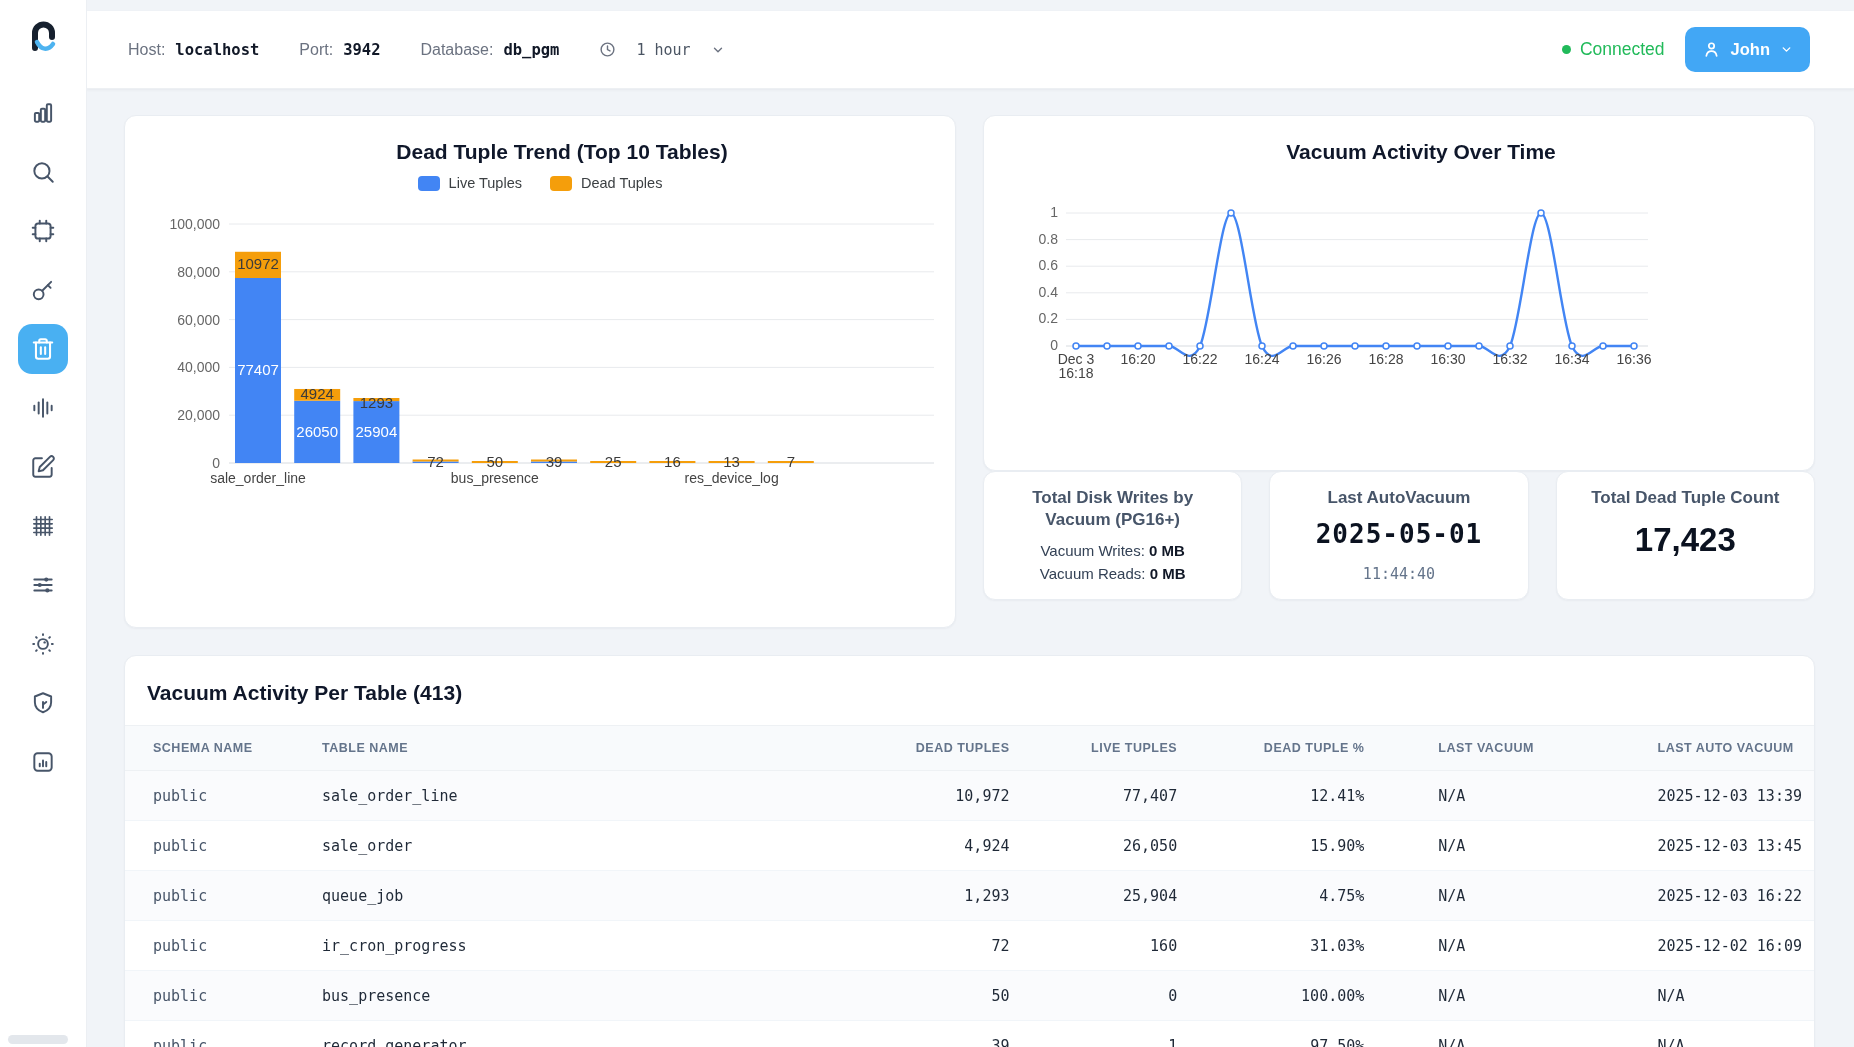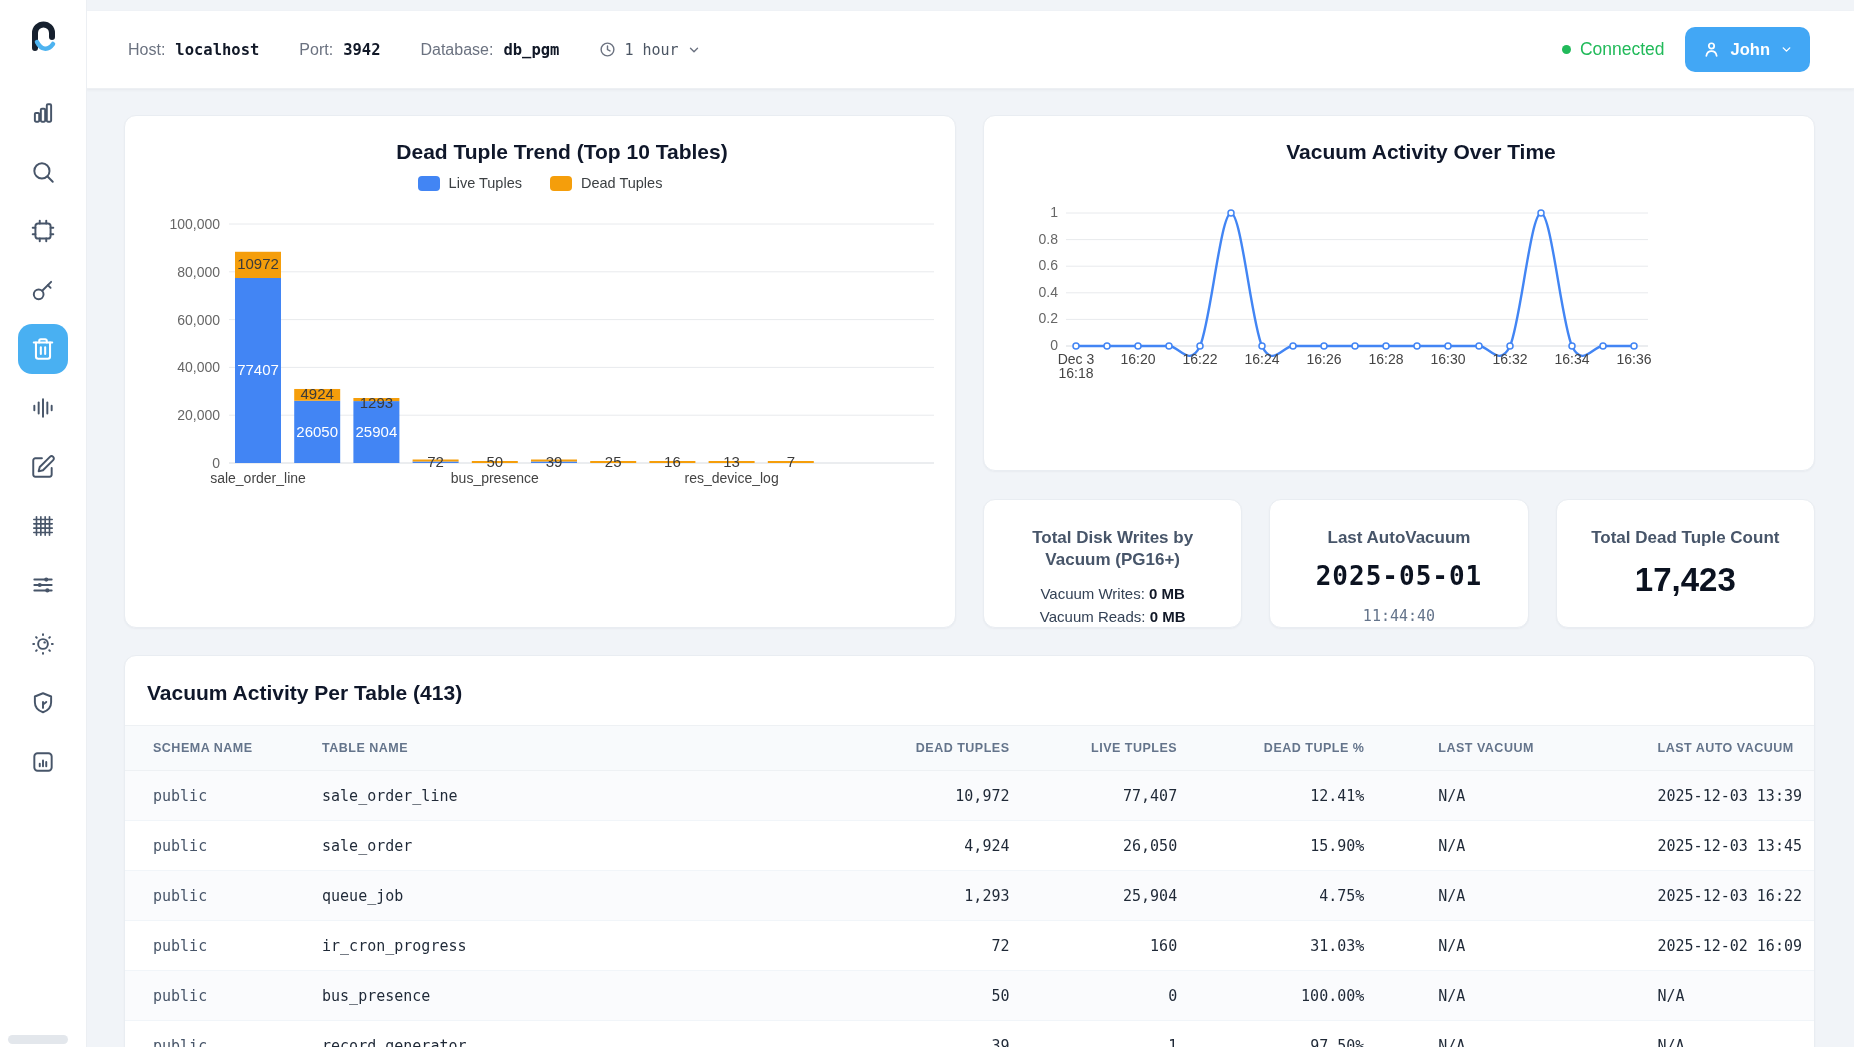--- a/index.html
+++ b/index.html
@@ -15,48 +15,48 @@
   .nav-item{width:50px;height:50px;border:none;background:transparent;border-radius:14px;
     display:flex;align-items:center;justify-content:center;cursor:pointer;color:#475569;padding:0;}
   .nav-item.active{background:#49b0f2;color:#fff;}
   .hscroll{position:absolute;left:8px;bottom:3px;width:60px;height:9px;border-radius:5px;background:#e3e7ec;z-index:7;}
   
   .topbar{position:absolute;left:86px;top:11px;right:0;height:78px;background:#fff;
     display:flex;align-items:center;padding:0 44px 0 42px;border-bottom:1px solid #edf0f3;
     box-shadow:0 1px 3px rgba(16,24,40,.05);z-index:5;box-sizing:border-box;}
   .kv{margin-right:40px;font-size:16px;color:#6b7280;display:flex;gap:10px;align-items:center;}
   .kv .v{font-family:"DejaVu Sans Mono",monospace;color:#111827;font-weight:bold;font-size:15.5px;}
-  .range{display:flex;align-items:center;gap:8px;color:#4b5563;
+  .range{display:flex;align-items:center;gap:20px;color:#4b5563;
     font-family:"DejaVu Sans Mono",monospace;font-size:15px;cursor:pointer;}
   .tb-right{margin-left:auto;display:flex;align-items:center;gap:20px;}
   .status{color:#21ba5a;font-size:17.5px;display:flex;align-items:center;gap:9px;}
   .dot{width:9px;height:9px;border-radius:50%;background:#21ba5a;}
   .user-btn{background:#42a7f5;color:#fff;border:none;border-radius:10px;height:45px;padding:0 17px;
     display:flex;align-items:center;gap:10px;font-size:16.5px;font-weight:bold;cursor:pointer;
     font-family:"Liberation Sans",sans-serif;}
   
   .main{position:absolute;left:86px;top:78px;right:0;bottom:0;padding:37px 38px 0;overflow:hidden;box-sizing:border-box;}
   .card{background:#fff;border:1px solid #e9edf2;border-radius:12px;box-shadow:0 1px 2px rgba(16,24,40,.04);box-sizing:border-box;}
   .row1{display:flex;gap:27px;}
   .bar-card{width:832px;height:513px;}
-  .right-col{width:832px;display:flex;flex-direction:column;gap:28px;}
+  .right-col{width:832px;display:flex;flex-direction:column;}
   .line-card{width:832px;height:356px;}
   .chart-title{margin:24px 0 0;text-align:center;font-size:21px;color:#0f172a;font-weight:bold;padding-left:44px;}
   .legend{display:flex;justify-content:center;align-items:center;gap:28px;margin-top:11px;}
   .legend-item{display:flex;align-items:center;gap:9px;font-size:14.5px;color:#3c4043;}
   .chip{width:22px;height:15px;border-radius:4px;display:inline-block;}
   .bar-card svg{display:block;margin:8px auto 0;}
   .line-card svg{display:block;margin:14px auto 0;}
   .tick{font-size:14px;fill:#666;font-family:"Liberation Sans",sans-serif;}
   .xlab{font-size:14px;fill:#444;font-family:"Liberation Sans",sans-serif;}
   .dlab{font-size:15px;fill:#3b3b3b;font-family:"Liberation Sans",sans-serif;}
   .llab{font-size:15px;fill:#ffffff;font-family:"Liberation Sans",sans-serif;}
   .stats{display:flex;gap:27px;}
   .stat{flex:1;height:129px;text-align:center;padding:15px 14px 0;}
-  .stat h4{margin:12px;font-size:17px;line-height:1.3;color:#475569;font-weight:bold;}
+  .stat h4{margin:0;font-size:17px;line-height:1.3;color:#475569;font-weight:bold;}
   .stat .lines{margin-top:9px;font-size:15px;color:#334155;line-height:1.5;}
   .stat .lines b{color:#111827;}
   .stat .big-date{margin-top:10px;font-family:"DejaVu Sans Mono",monospace;font-weight:bold;
     font-size:26px;color:#0b1220;letter-spacing:1px;}
   .stat .sub-time{margin-top:16px;font-family:"DejaVu Sans Mono",monospace;font-size:15px;color:#64748b;}
   .stat .big-num{margin-top:12px;font-size:33px;font-weight:bold;color:#0b1220;}
   
   .table-card{margin-top:27px;width:1691px;height:600px;overflow:hidden;}
   .table-title{font-size:21px;font-weight:bold;color:#0f172a;margin:25px 0 20px 22px;}
   table{width:100%;border-collapse:collapse;}

